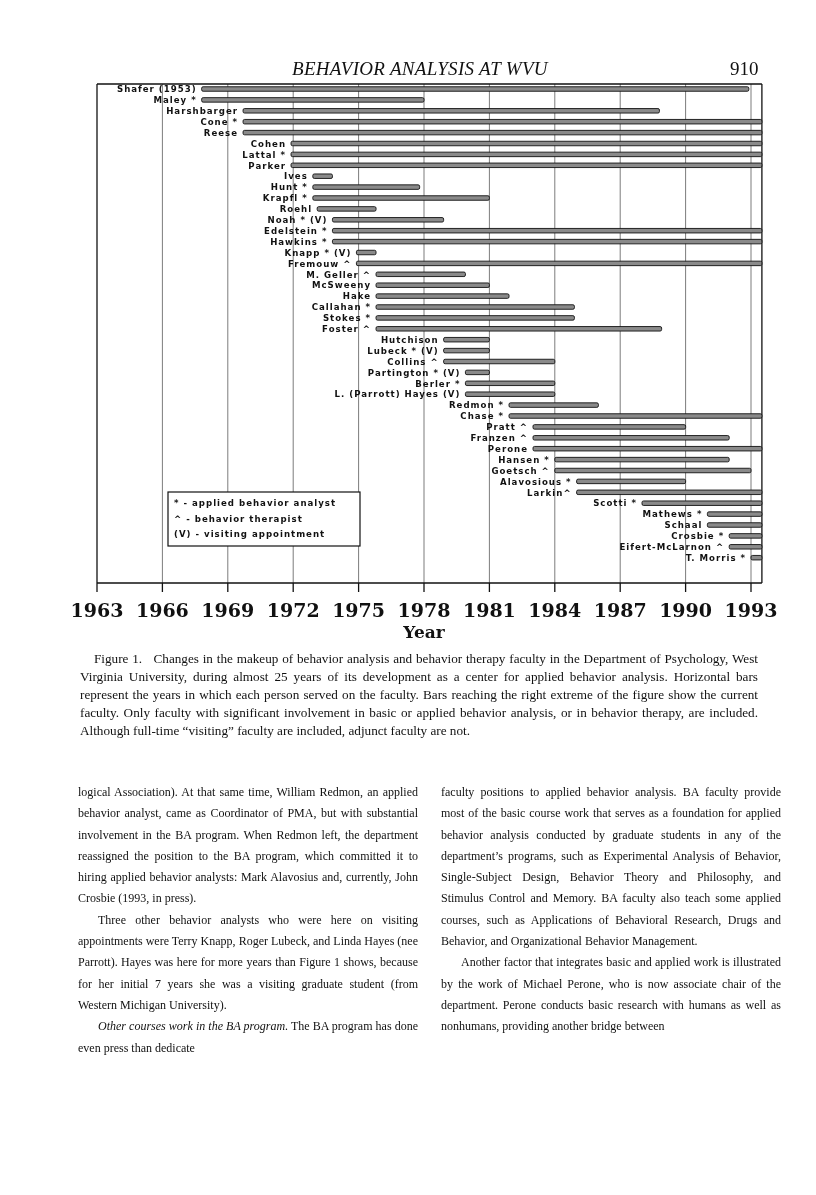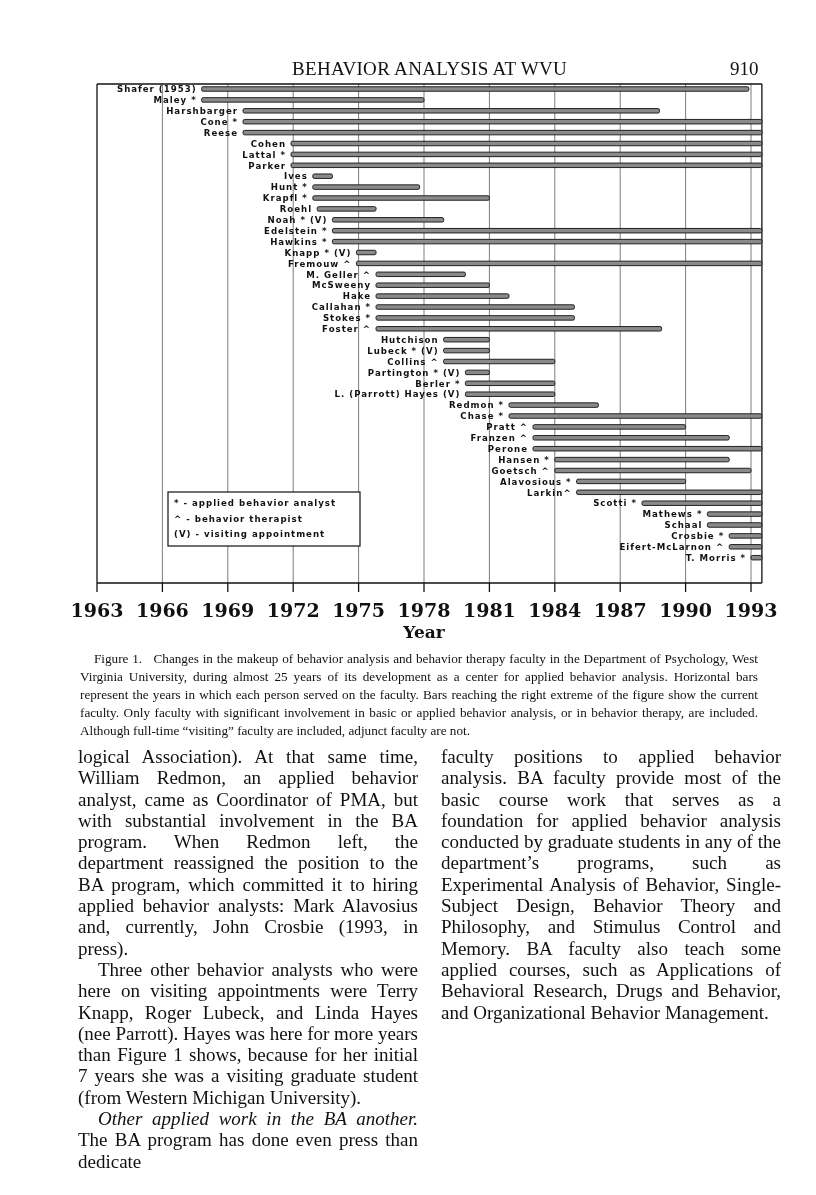--- a/index.html
+++ b/index.html
@@ -1,23 +1,23 @@
 <!DOCTYPE html>
 <html><head>
 <meta charset="utf-8">
 <style>
   html, body { margin: 0; padding: 0; background: #fff; }
   body { width: 816px; height: 1195px; position: relative; overflow: hidden; color: #111; }
   .running-head { position: absolute; top: 56px; left: 0; width: 816px; height: 30px; }
-  .running-title { position: absolute; left: 292px; top: 2px; font-family: "Liberation Serif", serif; font-size: 19px; letter-spacing: 0.3px; }
+  .running-title { position: absolute; left: 292px; top: 2px; font-family: "Liberation Serif", serif; font-style: italic; font-size: 19px; letter-spacing: 0.3px; }
   .page-number { position: absolute; left: 730px; top: 2px; font-family: "Liberation Serif", serif; font-size: 19px; }
   #chart { position: absolute; left: 0; top: 0; }
   .caption { position: absolute; left: 80px; top: 650px; width: 678px; font-family: "Liberation Serif", serif; font-size: 13.2px; line-height: 18px; text-align: justify; }
   .caption .lead { padding-left: 14px; }
-  .col { position: absolute; top: 746px; width: 340px; font-family: "Liberation Serif", serif; font-size: 19px; line-height: 21.3px; text-align: justify; }
+  .col { position: absolute; top: 782px; width: 340px; font-family: "Liberation Serif", serif; font-size: 12px; line-height: 21.3px; text-align: justify; }
   .col-left { left: 78px; }
   .col-right { left: 441px; }
   .col p { margin: 0; }
   .col p.indent { text-indent: 20px; }
   .col .ital { font-style: italic; }
   .bar-label { font-family: "DejaVu Sans", sans-serif; font-size: 8.6px; font-weight: bold; letter-spacing: 1px; fill: #111; }
   .tick-label { font-family: "DejaVu Serif", serif; font-size: 19px; font-weight: bold; fill: #111; }
   .axis-title { font-family: "DejaVu Serif", serif; font-size: 17px; font-weight: bold; fill: #111; }
   .legend-text { font-family: "DejaVu Sans", sans-serif; font-size: 8.6px; font-weight: bold; letter-spacing: 1px; fill: #111; }
 </style>
@@ -174,18 +174,19 @@
 </svg>
 
 <div class="caption">
   <span class="lead">Figure 1.</span>&nbsp;&nbsp;
   <span>Changes in the makeup of behavior analysis and behavior therapy faculty in the Department of Psychology, West Virginia University, during almost 25 years of its development as a center for applied behavior analysis. Horizontal bars represent the years in which each person served on the faculty. Bars reaching the right extreme of the figure show the current faculty. Only faculty with significant involvement in basic or applied behavior analysis, or in behavior therapy, are included. Although full-time “visiting” faculty are included, adjunct faculty are not.</span>
 </div>
 
 <div class="col col-left">
   <p>logical Association). At that same time, William Redmon, an applied behavior analyst, came as Coordinator of PMA, but with substantial involvement in the BA program. When Redmon left, the department reassigned the position to the BA program, which committed it to hiring applied behavior analysts: Mark Alavosius and, currently, John Crosbie (1993, in press).</p>
   <p class="indent">Three other behavior analysts who were here on visiting appointments were Terry Knapp, Roger Lubeck, and Linda Hayes (nee Parrott). Hayes was here for more years than Figure 1 shows, because for her initial 7 years she was a visiting graduate student (from Western Michigan University).</p>
-  <p class="indent"><span class="ital">Other applied work in the BA another.</span> <span>The BA program has done even press than dedicate</span></p>
+  <p class="indent"><span class="ital">Other courses work in the BA program.</span> <span>The BA program has done even press than dedicate</span></p>
 </div>
 
 <div class="col col-right">
   <p>faculty positions to applied behavior analysis. BA faculty provide most of the basic course work that serves as a foundation for applied behavior analysis conducted by graduate students in any of the department’s programs, such as Experimental Analysis of Behavior, Single-Subject Design, Behavior Theory and Philosophy, and Stimulus Control and Memory. BA faculty also teach some applied courses, such as Applications of Behavioral Research, Drugs and Behavior, and Organizational Behavior Management.</p>
+  <p class="indent">Another factor that integrates basic and applied work is illustrated by the work of Michael Perone, who is now associate chair of the department. Perone conducts basic research with humans as well as nonhumans, providing another bridge between</p>
 </div>
 
 </body></html>

